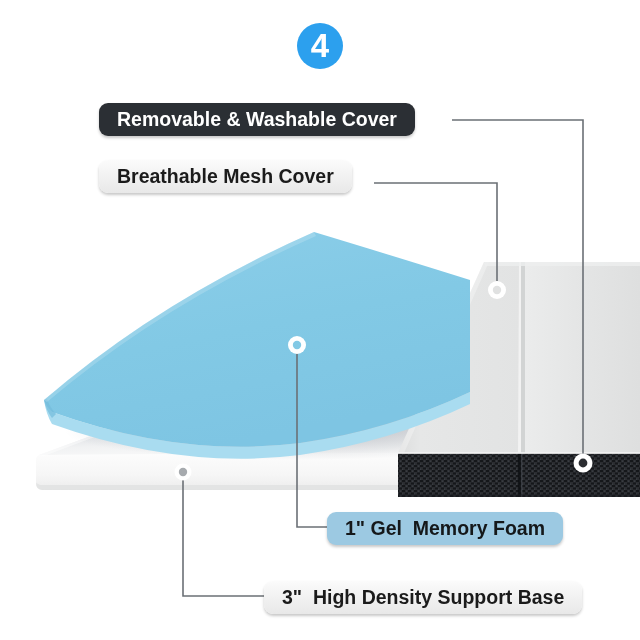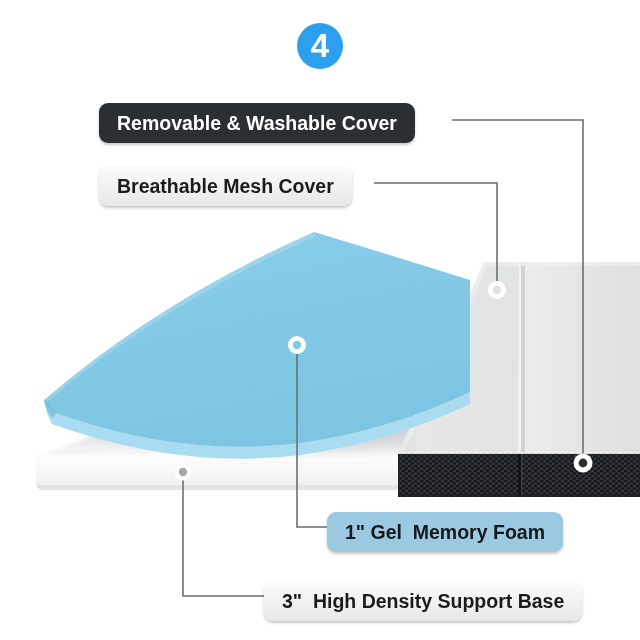--- a/index.html
+++ b/index.html
@@ -67,38 +67,38 @@
   .pill {
     position: absolute;
     display: flex;
     align-items: center;
     box-sizing: border-box;
     border-radius: 9px;
     font-size: 19.5px;
     font-weight: bold;
     white-space: pre;
     padding: 0 18px;
-    height: 40px;
+    height: 33px;
     box-shadow: 0 2px 3px rgba(0,0,0,0.22);
   }
   .pill.dark {
     background: #2b2f34;
     color: #ffffff;
   }
   .pill.light {
     background: linear-gradient(#fbfbfb, #e8e8e8);
     color: #1b1b1b;
   }
   .pill.blue {
     background: #9cc9e2;
     color: #15181a;
   }
 
   #pill-cover       { left: 99px;  top: 103px; }
-  #pill-mesh        { left: 99px;  top: 166px; }
+  #pill-mesh        { left: 99px;  top: 160px; }
   #pill-gel         { left: 327px; top: 512px; }
   #pill-base        { left: 264px; top: 581px; }
 </style>
 </head>
 <body>
 
 <div id="infographic">
 
   <div id="header">
     <div id="badge">4</div>

